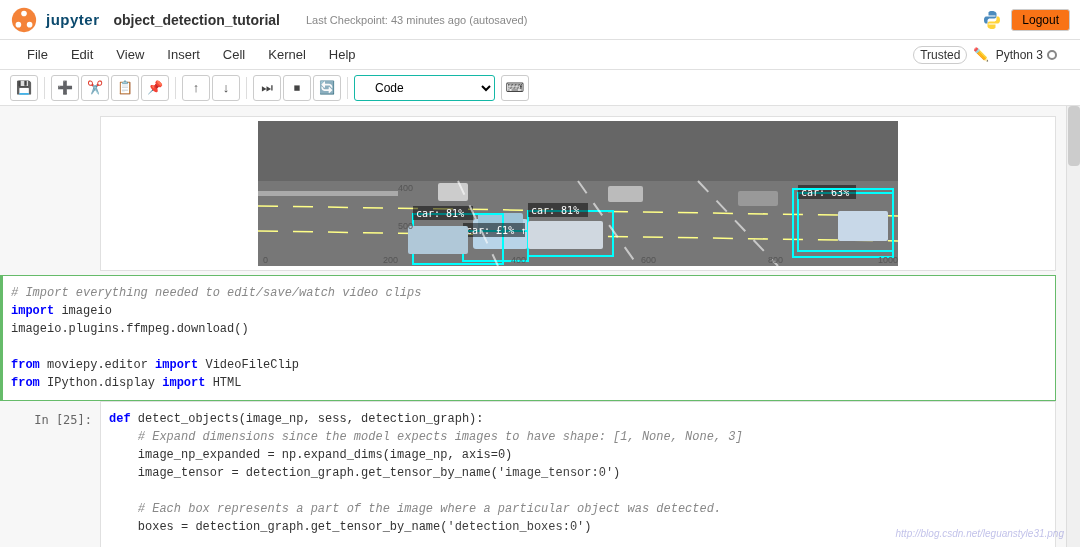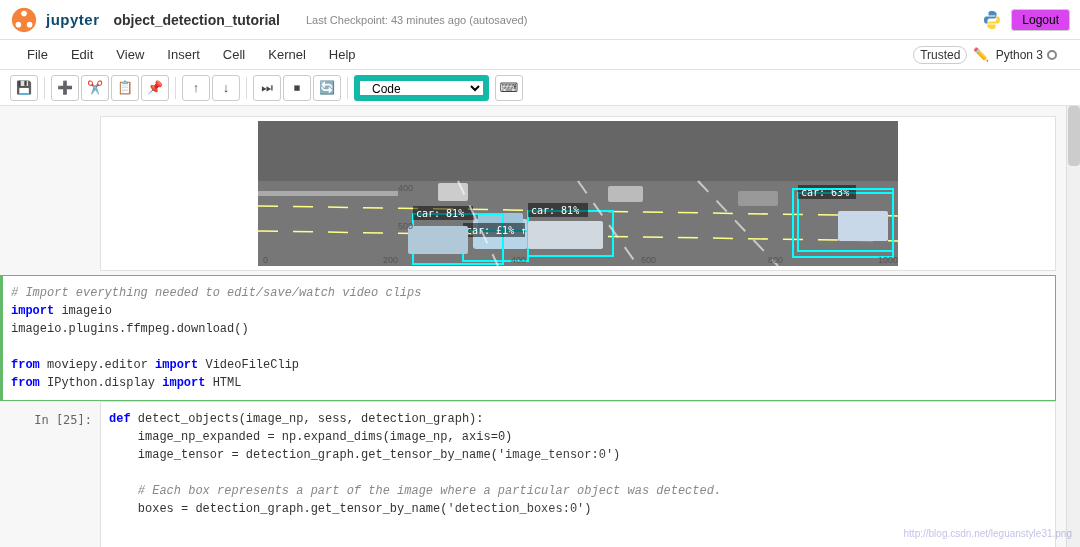--- a/index.html
+++ b/index.html
@@ -121,23 +121,23 @@
       color: #444;
     }
     .tb-sep {
       width: 1px;
       height: 22px;
       background: #ddd;
       margin: 0 4px;
     }
     #cell-type-select {
       height: 26px;
-      border: 6px solid #14b8a6;
+      border: 1px solid #14b8a6;
       border-radius: 3px;
-      padding: 0 8px;
+      padding: 0 16px;
       font-size: 12px;
       cursor: pointer;
       min-width: 80px;
       background: #fff;
     }
     #keyboard-btn {
       width: 28px;
       height: 26px;
       background: #fff;
       border: 1px solid #ccc;
@@ -237,24 +237,25 @@
       margin-right: 10px;
       background: #fff;
       border: 1px solid #e0e0e0;
       padding: 4px;
     }
 
     
     #watermark {
       position: absolute;
       bottom: 8px;
-      right: 8px;
+      right: 16px;
       font-size: 10px;
       color: rgba(100,100,200,0.4);
       pointer-events: none;
+      font-style: italic;
     }
   </style>
 </head>
 <body>
 
 <div id="top-bar">
   <div id="logo-area">
 
     <svg id="jupyter-logo" viewBox="0 0 30 30" xmlns="http://www.w3.org/2000/svg">
       <circle cx="15" cy="15" r="13" fill="#f37524" opacity="0.9"></circle>
@@ -264,21 +265,21 @@
     </svg>
     <span style="font-size:15px;font-weight:600;color:#0c4a6e;letter-spacing:0.5px;">jupyter</span>
     <span style="font-size:14px;font-weight:bold;color:#333;margin-left:6px;">object_detection_tutorial</span>
     <span style="font-size:11px;color:#888;margin-left:18px;">Last Checkpoint: 43 minutes ago (autosaved)</span>
   </div>
   <div style="display:flex;align-items:center;gap:8px;">
     <svg width="22" height="22" viewBox="0 0 22 22" xmlns="http://www.w3.org/2000/svg">
       <path d="M11 2C7 2 7.5 4 7.5 4L7.5 6.5 L14.5 6.5 L14.5 7.5 L5.5 7.5 C5.5 7.5 3 7.2 3 11 C3 14.8 5.2 14.5 5.2 14.5 L6.5 14.5 L6.5 12 C6.5 12 6.4 9.5 9 9.5 L13 9.5 C13 9.5 15.5 9.6 15.5 7 L15.5 4.5 C15.5 4.5 15 2 11 2Z" fill="#4b8bbe"></path>
       <path d="M11 20C15 20 14.5 18 14.5 18L14.5 15.5 L7.5 15.5 L7.5 14.5 L16.5 14.5 C16.5 14.5 19 14.8 19 11 C19 7.2 16.8 7.5 16.8 7.5 L15.5 7.5 L15.5 10 C15.5 10 15.6 12.5 13 12.5 L9 12.5 C9 12.5 6.5 12.4 6.5 15 L6.5 17.5 C6.5 17.5 7 20 11 20Z" fill="#ffd43b"></path>
     </svg>
-    <button id="logout-btn" style="background:#d946ef;border:1px solid #ccc;border-radius:3px;padding:3px 10px;font-size:12px;cursor:pointer;">Logout</button>
+    <button id="logout-btn" style="background:#f97316;border:1px solid #ccc;border-radius:3px;padding:3px 10px;font-size:12px;cursor:pointer;">Logout</button>
   </div>
 </div>
 
 <div id="menu-bar">
   <div id="menu-items">
     <span class="menu-item">File</span>
     <span class="menu-item">Edit</span>
     <span class="menu-item">View</span>
     <span class="menu-item">Insert</span>
     <span class="menu-item">Cell</span>
@@ -392,20 +393,21 @@
 
 <span class="kw">from</span> moviepy.editor <span class="kw">import</span> VideoFileClip
 <span class="kw">from</span> IPython.display <span class="kw">import</span> HTML</div>
       </div>
     </div>
 
     <div class="cell-container">
       <div class="cell-prompt">In&nbsp;[25]:</div>
       <div class="cell-body">
         <div class="cell-input"><span class="kw">def</span> <span class="fn">detect_objects</span>(image_np, sess, detection_graph):
+    <span class="cm"># Expand dimensions since the model expects images to have shape: [1, None, None, 3]</span>
     image_np_expanded = np.expand_dims(image_np, axis=<span class="num">0</span>)
     image_tensor = detection_graph.get_tensor_by_name(<span class="st">'image_tensor:0'</span>)
 
     <span class="cm"># Each box represents a part of the image where a particular object was detected.</span>
     boxes = detection_graph.get_tensor_by_name(<span class="st">'detection_boxes:0'</span>)
 
     
     
     scores = detection_graph.get_tensor_by_name()</div>
       </div>

